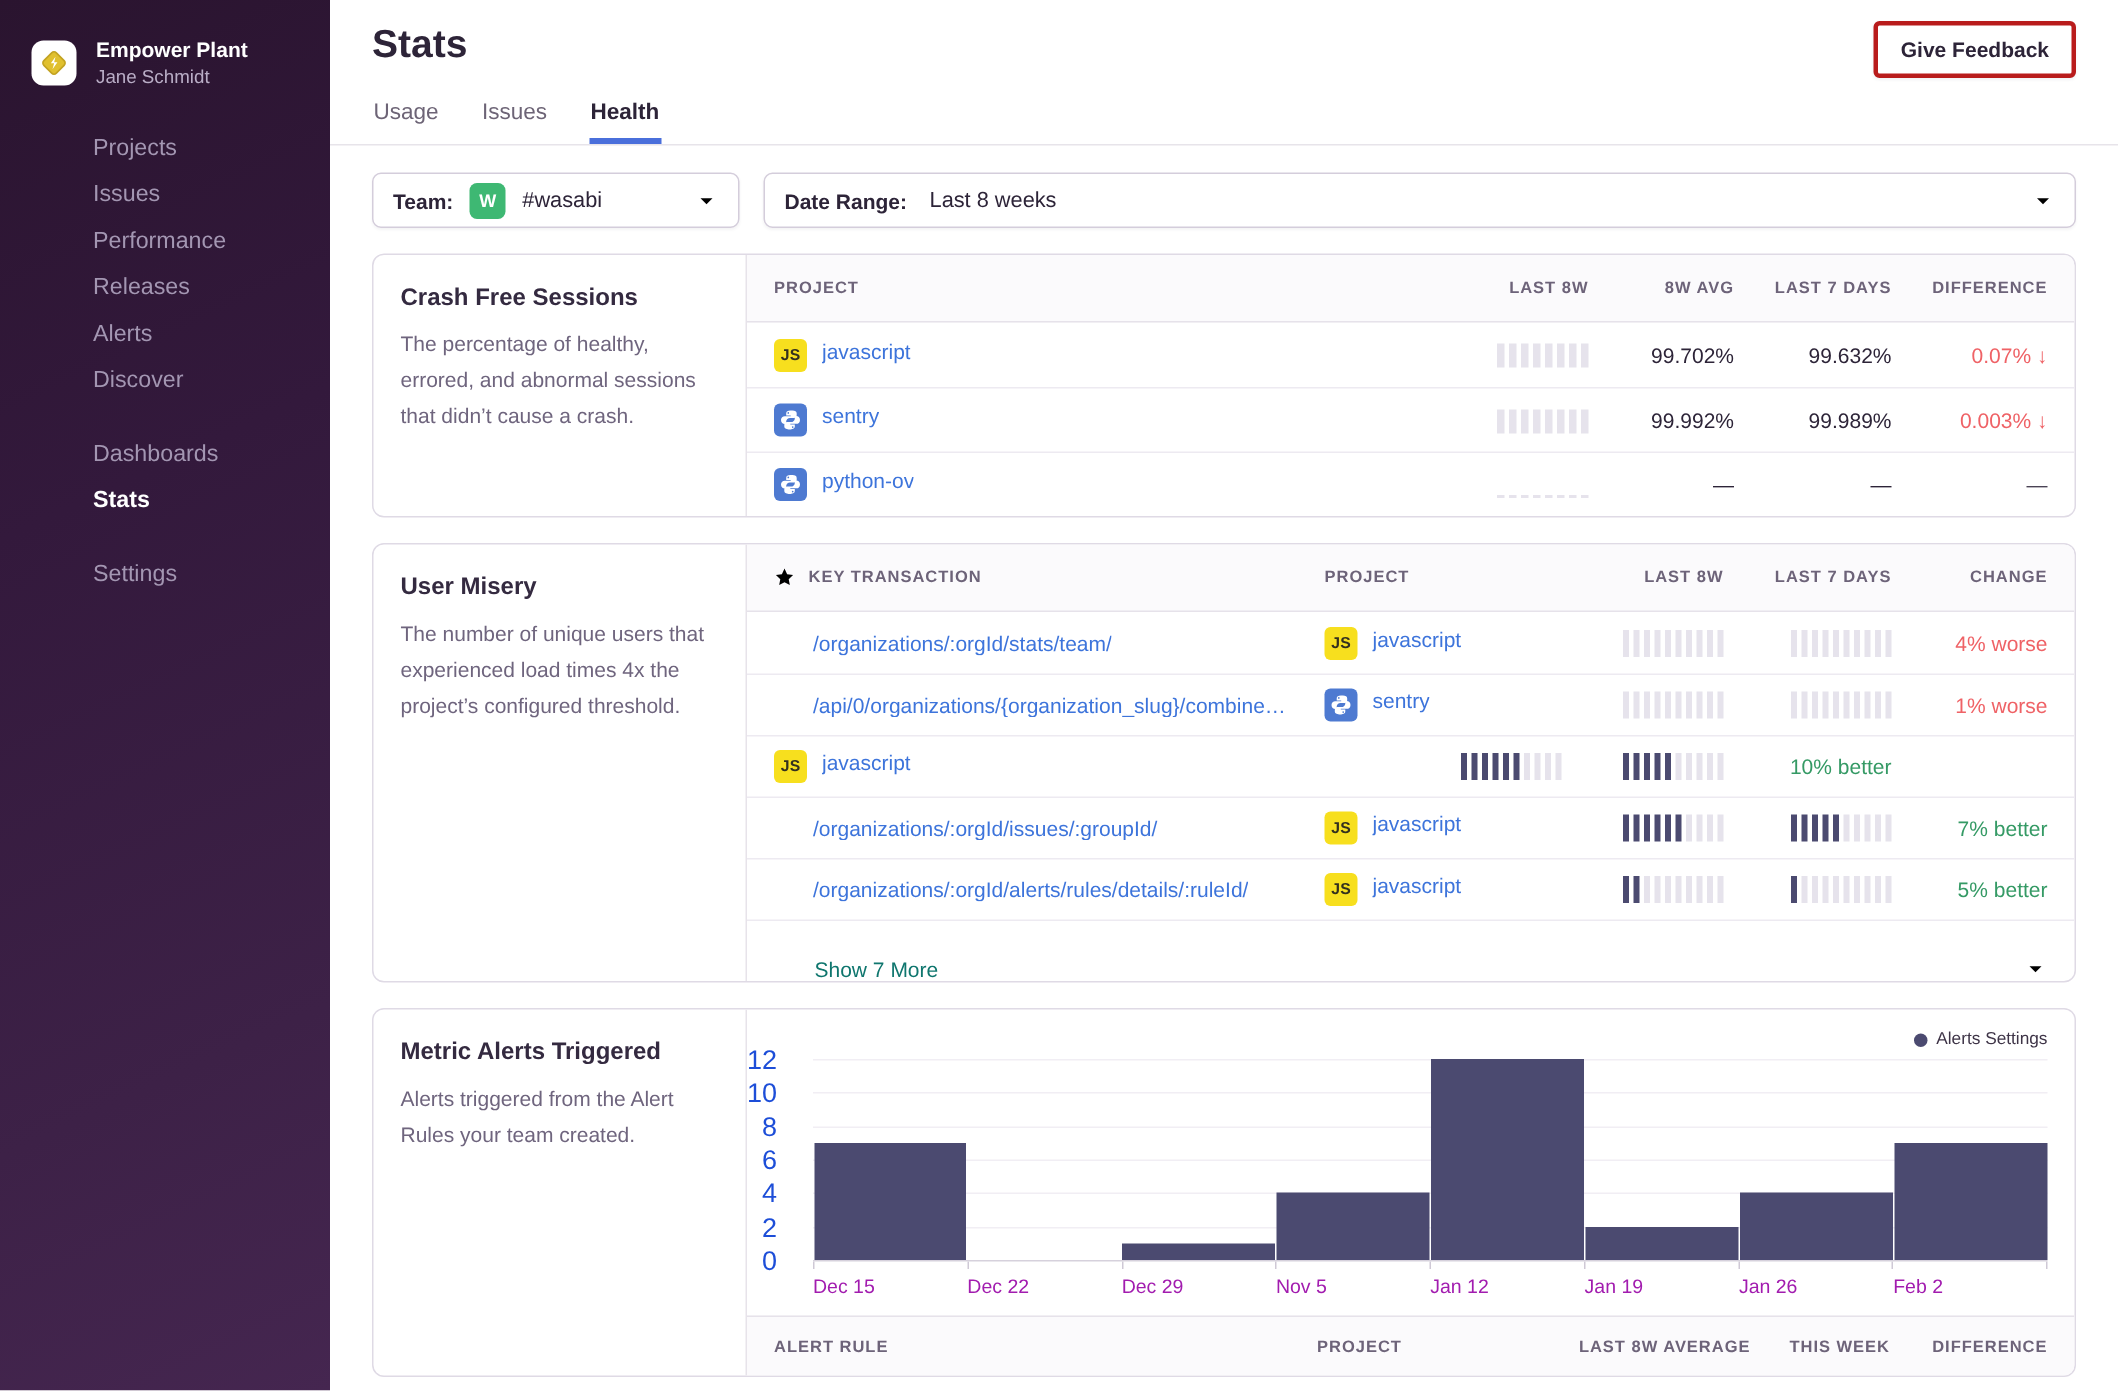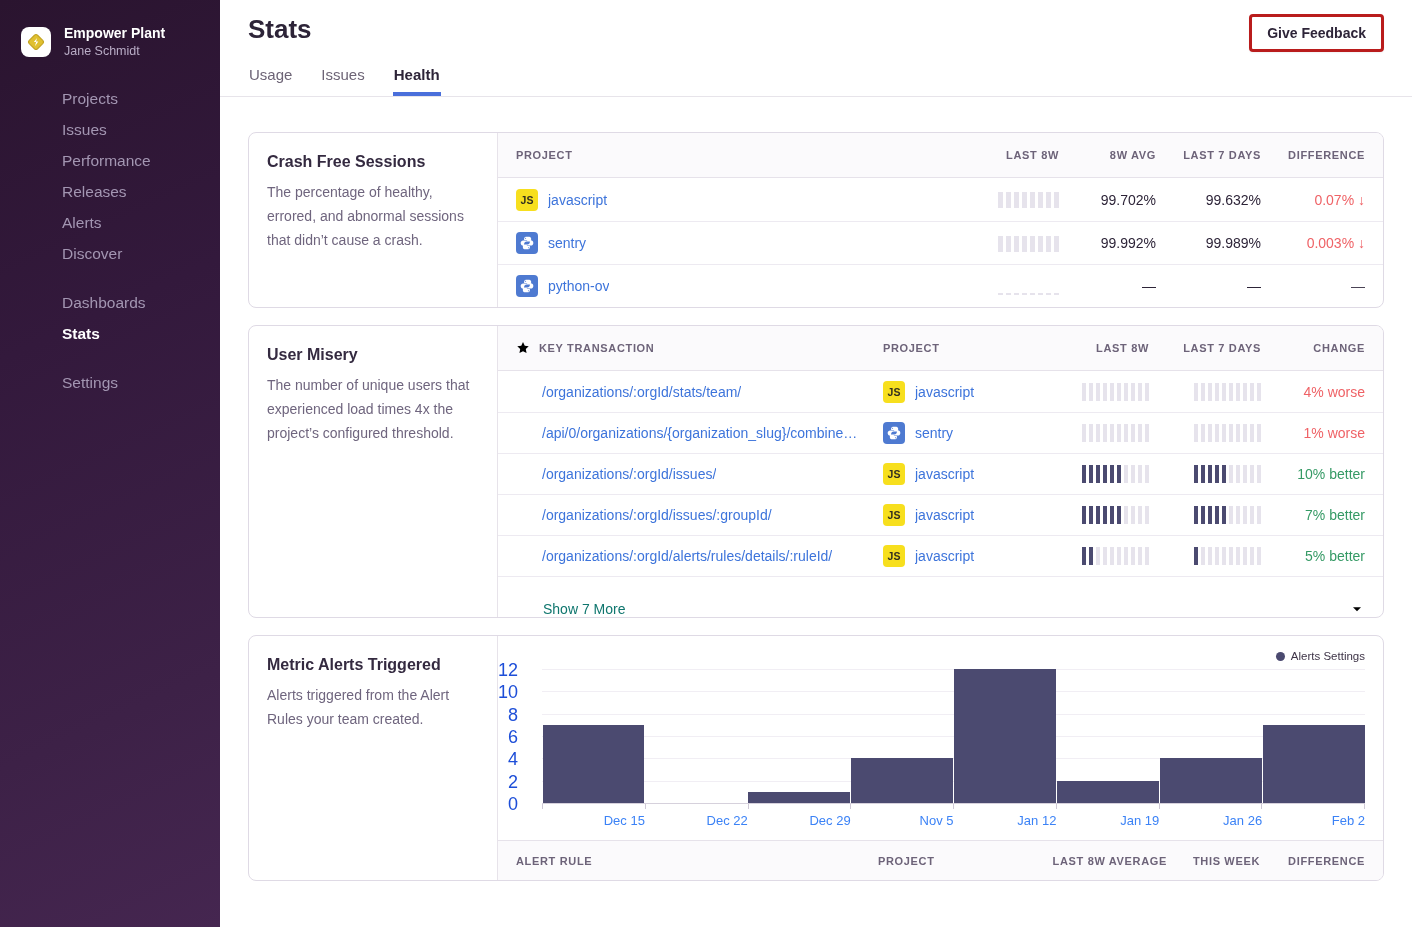--- a/index.html
+++ b/index.html
@@ -60,21 +60,21 @@
   .panel-desc p{font-size:14px;color:var(--muted);line-height:1.7;}
   .tbl{min-width:0;}
   .thead{height:45px;display:grid;align-items:center;background:var(--head-bg);border-bottom:1px solid var(--head-line);font-size:11px;font-weight:700;letter-spacing:.06em;color:var(--th);text-transform:uppercase;}
   .r{text-align:right;}
   .trow{display:grid;align-items:center;border-top:1px solid var(--row-line);}
   .trow:first-of-type{border-top:none;}
 
   
   .cf-grid{grid-template-columns:1fr 92px 97px 105px 104px;padding:0 18px;}
   .cf-row{height:43px;font-size:14px;color:var(--ink);}
-  .proj-cell{display:flex;align-items:center;gap:10px;min-width:0;}
+  .proj-cell{display:flex;gap:10px;min-width:0;}
   .plat{width:22px;height:22px;border-radius:4px;flex:0 0 22px;display:flex;align-items:center;justify-content:center;}
   .plat.js{background:var(--js-yellow);color:#33301f;font-size:10.5px;font-weight:700;}
   .plat.python{background:var(--py-blue);}
   .plink{color:var(--blue);text-decoration:none;white-space:nowrap;overflow:hidden;text-overflow:ellipsis;}
   .num{color:var(--ink);}
   .diff-down{color:var(--red);white-space:nowrap;}
   .dash{color:#4a4355;}
   .spark{display:inline-flex;align-items:flex-end;gap:3px;height:17px;}
   .spark i{width:5px;background:var(--bar-light);display:block;}
   .cell-spark{display:flex;justify-content:flex-end;}
@@ -104,21 +104,21 @@
   .yaxis span{position:absolute;right:24px;font-size:18px;color:#1d4ed8;transform:translateY(-50%);}
   .plot{flex:1;height:134px;position:relative;border-bottom:1px solid #d6d1dc;}
   .gline{position:absolute;left:0;right:0;height:1px;background:#f1eef4;}
   .bars{position:absolute;left:0;right:0;top:0;bottom:0;display:flex;align-items:flex-end;}
   .bars .slot{flex:1;display:flex;align-items:flex-end;height:100%;}
   .bars .bar{width:100%;margin:0 .5px;background:var(--bar-dark);}
   .ticksrow{display:flex;height:5px;margin-left:34px;}
   .ticksrow div{flex:1;border-right:1px solid #cfc9d6;}
   .ticksrow div:first-child{border-left:1px solid #cfc9d6;}
   .xlabels{display:flex;margin:4px 0 12px 34px;}
-  .xlabels span{flex:1;text-align:right;font-size:13px;color:#3b82f6;}
+  .xlabels span{flex:1;text-align:left;font-size:13px;color:#a21caf;}
   .ma-grid{grid-template-columns:1fr 120px 169px 93px 105px;padding:0 18px;height:40px;display:grid;align-items:center;background:var(--head-bg);border-top:1px solid var(--head-line);font-size:11px;font-weight:700;letter-spacing:.06em;color:var(--th);text-transform:uppercase;}
   .star-ic{width:16px;height:16px;color:var(--star);flex:0 0 16px;}
   .star-ic.sm{width:14px;height:14px;flex-basis:14px;}
   .list-ic{width:16px;height:16px;color:#71677e;}
 </style>
 </head>
 <body>
 
 <aside class="sidebar">
   <div class="org">
@@ -232,20 +232,44 @@
   </div>
 
   <div class="tabs" id="tabs">
       <div class="tab">Usage</div>
       <div class="tab">Issues</div>
       <div class="tab active">Health</div>
     </div>
 
   <div class="content">
 
+    <div class="filter-row">
+      <div class="control team-control">
+        <span class="lbl">Team:</span>
+        <span class="team-avatar">W</span>
+        <span class="val">#wasabi</span>
+        <span class="ctl-icons">
+            <svg class="chev use" viewBox="0 0 24 24">
+              <path d="M6 9.2l6 6 6-6"></path>
+            </svg>
+          </span>
+      </div>
+      <div class="control date-control">
+        <span class="lbl">Date Range:</span>
+        <span class="val">Last 8 weeks</span>
+        <span class="ctl-icons">
+          <svg class="chev x-ic use" viewBox="0 0 24 24">
+              <path d="M6 6l12 12M18 6L6 18"></path>
+            </svg>
+          <svg class="chev use" viewBox="0 0 24 24">
+              <path d="M6 9.2l6 6 6-6"></path>
+            </svg>
+        </span>
+      </div>
+    </div>
 
     <section class="panel">
       <div class="panel-desc">
         <h3>Crash Free Sessions</h3>
         <p>The percentage of healthy, errored, and abnormal sessions that didn’t cause a crash.</p>
       </div>
       <div class="tbl">
         <div class="thead cf-grid">
           <div>Project</div>
           <div class="r">Last 8W</div>
@@ -433,24 +457,20 @@
                   <i></i>
                   <i></i>
                   <i></i>
                   <i></i>
                   <i></i>
                 </span>
               </div>
         <div class="r chg worse">1% worse</div>
       </div>
             <div class="trow um-grid um-row">
-        <div class="txn-cell">
-          <svg class="star-ic use"></svg>
-          <a href="#">/organizations/:orgId/issues/</a>
-        </div>
         <div class="proj-cell">
           <span class="plat js">JS</span>
           <a class="plink" href="#">javascript</a>
         </div>
         <div class="cell-score">
                 <span class="score s8">
                   <i class="on"></i>
                   <i class="on"></i>
                   <i class="on"></i>
                   <i class="on"></i>

